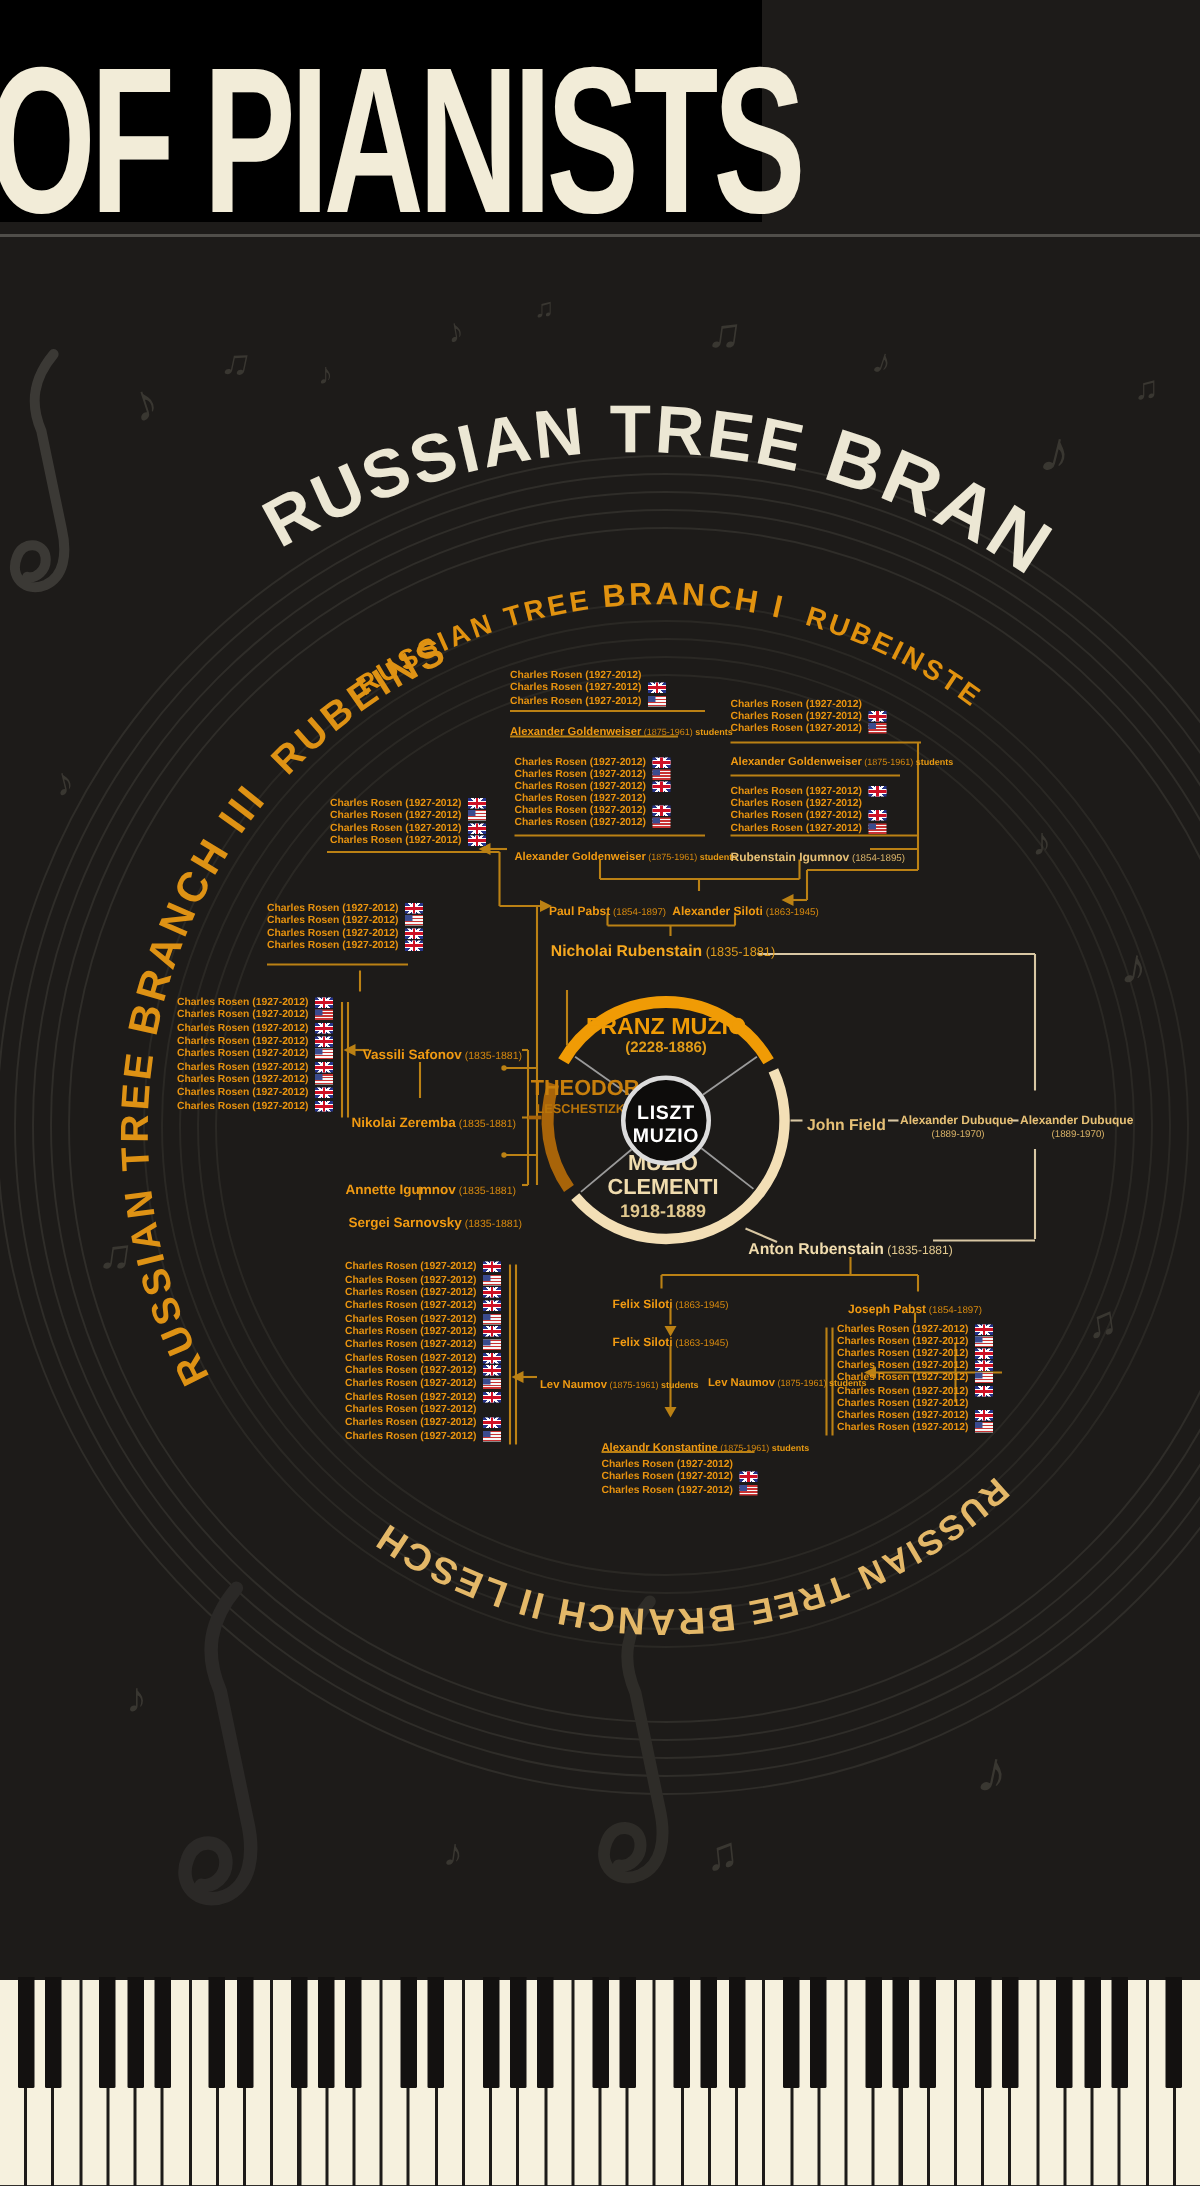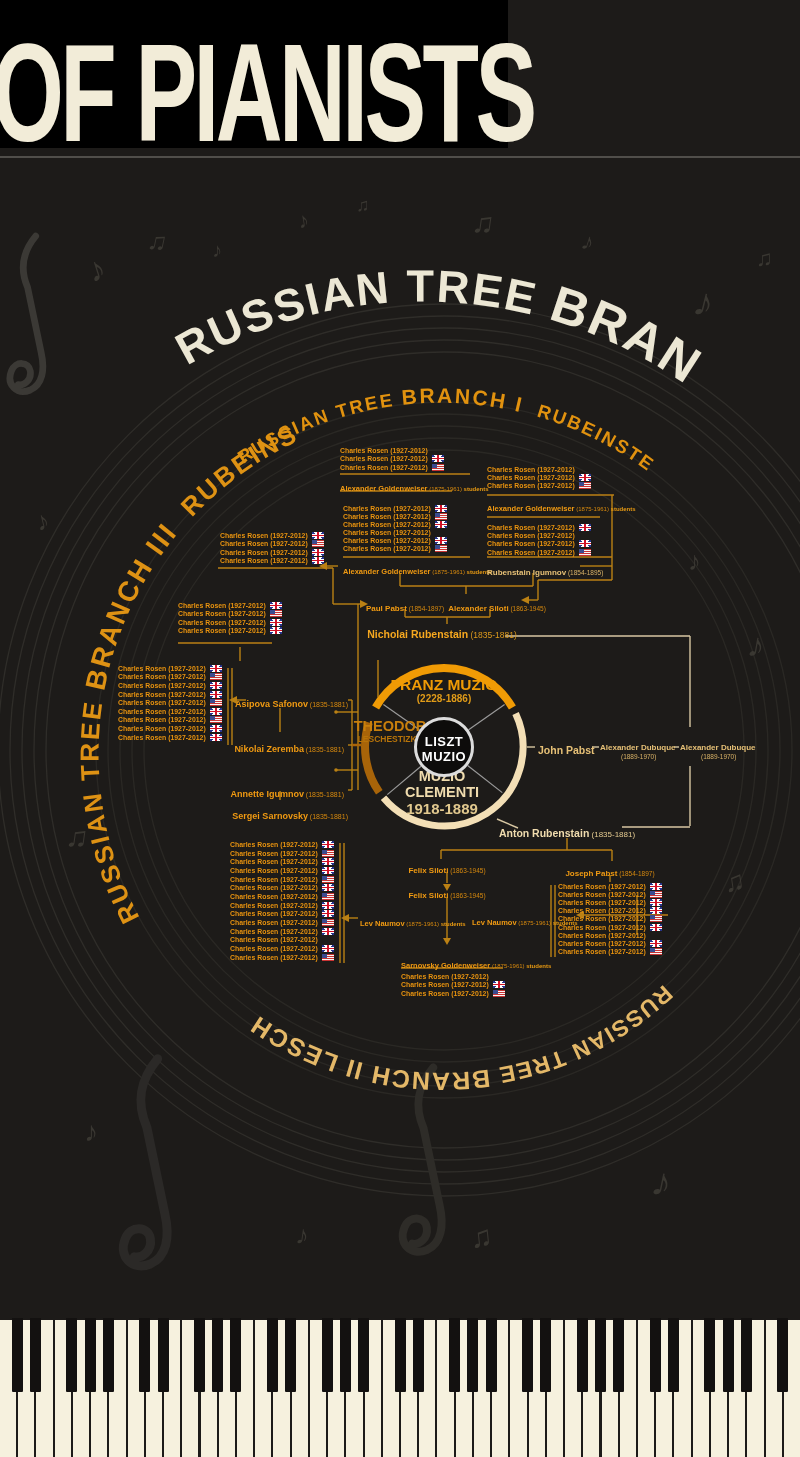--- a/index.html
+++ b/index.html
@@ -53,21 +53,21 @@
   
   .karl{position:absolute;left:414px;top:717px;width:60px;height:60px;border-radius:50%;
         border:3px solid #dcdcdc;background:#0d0c0b;box-sizing:border-box;text-align:center;
         color:#fff;font-weight:700;font-size:13px;letter-spacing:.5px;padding-top:14px;line-height:15px;}
   .clabel{position:absolute;text-align:center;transform:translateX(-50%);line-height:1.1;}
   .franz .l1{color:#f09b05;font-weight:700;font-size:15.5px;display:block;}
   .franz .l2{color:#e09b18;font-size:10px;font-weight:700;display:block;}
   .theodor .l1{color:#c87f0c;font-weight:700;font-size:14.5px;display:block;}
   .theodor .l2{color:#b87409;font-weight:700;font-size:8.5px;display:block;}
   .muzio .l1,.muzio .l2{color:#f0dcae;font-weight:700;font-size:14.5px;display:block;}
-  .muzio .l3{color:#e2c98f;font-size:15px;font-weight:700;display:block;}
+  .muzio .l3{color:#e2c98f;font-size:12px;font-weight:700;display:block;}
   
   .piano{position:absolute;left:0;top:1318px;width:800px;height:139px;}
   .wkey{position:absolute;top:2px;height:137px;background:#f6f1de;}
   .bkey{position:absolute;top:0;height:74px;background:#131110;z-index:2;border-radius:0 0 1px 1px;}
 </style>
 </head>
 <body>
 
 <div class="page">
 
@@ -479,34 +479,34 @@
           <span class="flag us"></span>
         </div>
       </div>
       <div class="node teacher" style="left: 340px; top: 478px;"><span class="nm">Alexander Goldenweiser</span><span class="dt">&nbsp;(1875-1961)</span><span class="sx">&nbsp;students</span></div>
       <div class="node teacher" style="left: 343px; top: 561px;"><span class="nm">Alexander Goldenweiser</span><span class="dt">&nbsp;(1875-1961)</span><span class="sx">&nbsp;students</span></div>
       <div class="node teacher" style="left: 487px; top: 498px;"><span class="nm">Alexander Goldenweiser</span><span class="dt">&nbsp;(1875-1961)</span><span class="sx">&nbsp;students</span></div>
       <div class="node tan sz8" style="left: 487px; top: 562px;"><span class="nm">Rubenstain Igumnov</span><span class="dt">&nbsp;(1854-1895)</span></div>
       <div class="node orange sz8 center" style="left: 405px; top: 598px;"><span class="nm">Paul Pabst</span><span class="dt">&nbsp;(1854-1897)</span></div>
       <div class="node orange sz8 center" style="left: 497px; top: 598px;"><span class="nm">Alexander Siloti</span><span class="dt">&nbsp;(1863-1945)</span></div>
       <div class="node bright sz11 center" style="left: 430px; top: 625px;"><span class="nm">Nicholai Rubenstain</span><span class="dt">&nbsp;(1835-1881)</span></div>
-      <div class="node orange sz9 right" style="left: 348px; top: 694px;"><span class="nm">Asipova Safonov</span><span class="dt">&nbsp;(1835-1881)</span></div>
+      <div class="node orange sz9 right" style="left: 348px; top: 694px;"><span class="nm">Vassili Safonov</span><span class="dt">&nbsp;(1835-1881)</span></div>
       <div class="node orange sz9 right" style="left: 344px; top: 739px;"><span class="nm">Nikolai Zeremba</span><span class="dt">&nbsp;(1835-1881)</span></div>
       <div class="node orange sz9 right" style="left: 344px; top: 784px;"><span class="nm">Annette Igumnov</span><span class="dt">&nbsp;(1835-1881)</span></div>
       <div class="node orange sz9 right" style="left: 348px; top: 806px;"><span class="nm">Sergei Sarnovsky</span><span class="dt">&nbsp;(1835-1881)</span></div>
-      <div class="node tan sz10" style="left: 538px; top: 741px;"><span class="nm">John Pabst</span></div>
+      <div class="node tan sz10" style="left: 538px; top: 741px;"><span class="nm">John Field</span></div>
       <div class="node tan sz8 two" style="left: 600px; top: 737px;"><span class="nm">Alexander Dubuque</span><span class="dt">&nbsp;(1889-1970)</span></div>
       <div class="node tan sz8 two" style="left: 680px; top: 737px;"><span class="nm">Alexander Dubuque</span><span class="dt">&nbsp;(1889-1970)</span></div>
       <div class="node cream sz10 center" style="left: 567px; top: 824px;"><span class="nm">Anton Rubenstain</span><span class="dt">&nbsp;(1835-1881)</span></div>
       <div class="node orange sz8 center" style="left: 447px; top: 860px;"><span class="nm">Felix Siloti</span><span class="dt">&nbsp;(1863-1945)</span></div>
       <div class="node orange sz8 center" style="left: 447px; top: 885px;"><span class="nm">Felix Siloti</span><span class="dt">&nbsp;(1863-1945)</span></div>
       <div class="node orange sz8 center" style="left: 610px; top: 863px;"><span class="nm">Joseph Pabst</span><span class="dt">&nbsp;(1854-1897)</span></div>
       <div class="node teacher" style="left: 360px; top: 913px;"><span class="nm">Lev Naumov</span><span class="dt">&nbsp;(1875-1961)</span><span class="sx">&nbsp;students</span></div>
       <div class="node teacher" style="left: 472px; top: 912px;"><span class="nm">Lev Naumov</span><span class="dt">&nbsp;(1875-1961)</span><span class="sx">&nbsp;students</span></div>
-      <div class="node teacher" style="left: 401px; top: 955px;"><span class="nm">Sarnovsky Goldenweiser</span><span class="dt">&nbsp;(1875-1961)</span><span class="sx">&nbsp;students</span></div>
+      <div class="node teacher" style="left: 401px; top: 955px;"><span class="nm">Alexandr Konstantine</span><span class="dt">&nbsp;(1875-1961)</span><span class="sx">&nbsp;students</span></div>
     </div>
 
   <div class="clabel franz" style="left:444px;top:676px;">
     <span class="l1">FRANZ MUZIO</span>
     <span class="l2">(2228-1886)</span>
   </div>
   <div class="clabel theodor" style="left:390px;top:719px;">
     <span class="l1">THEODOR</span>
     <span class="l2">LESCHESTIZKY</span>
   </div>

